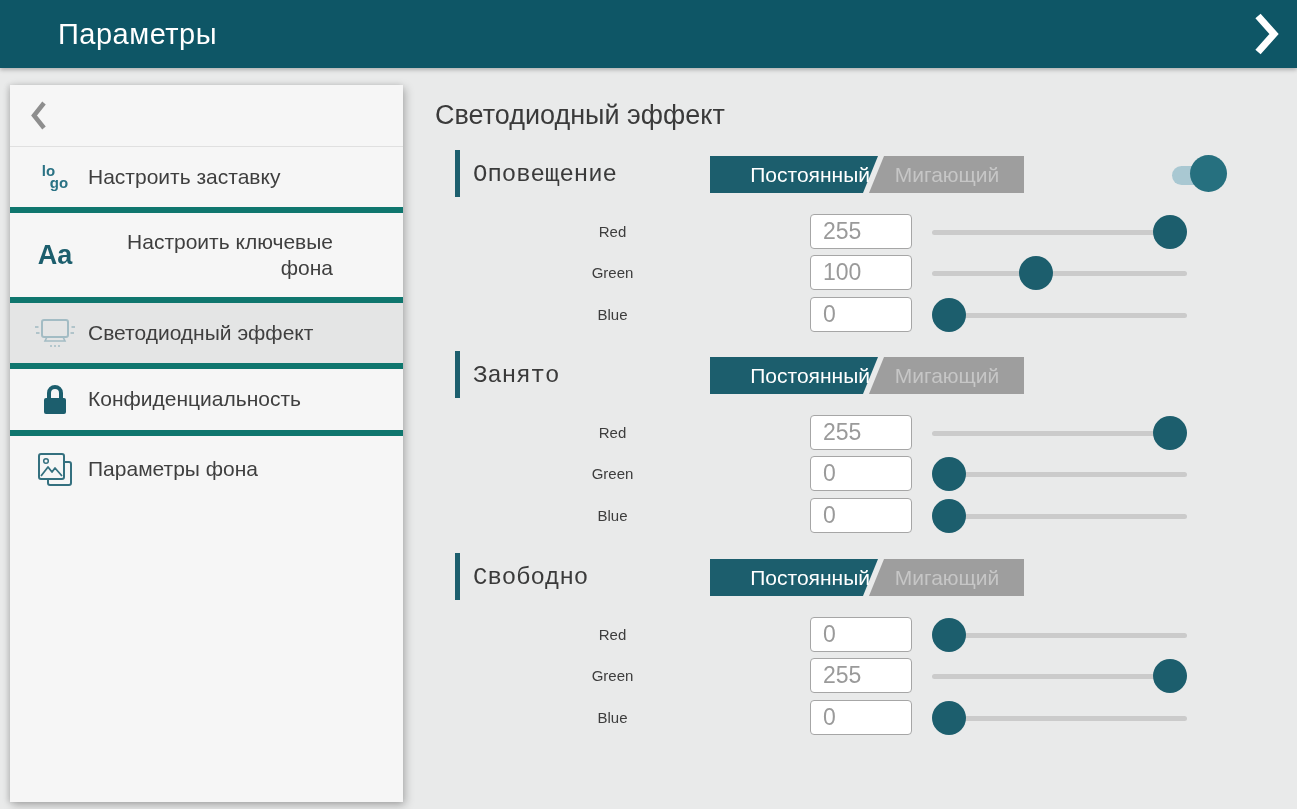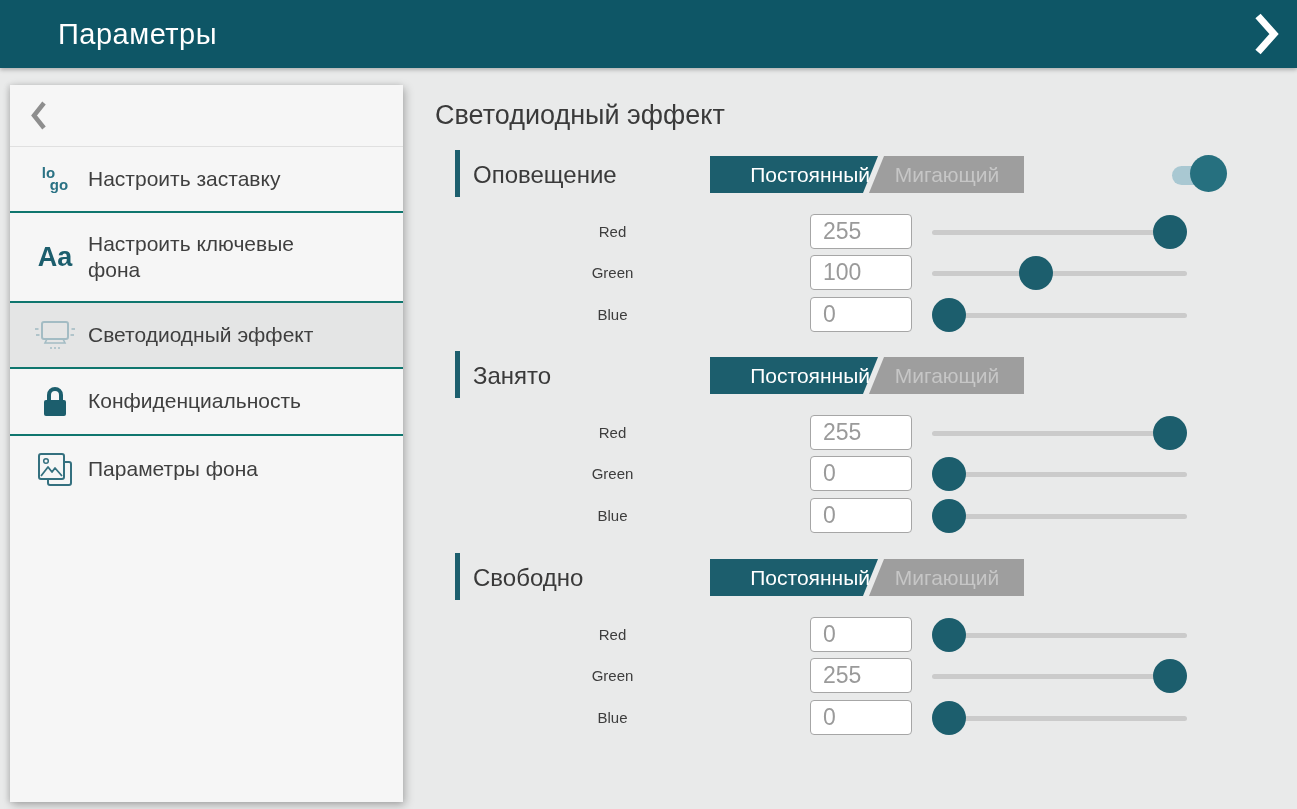--- a/index.html
+++ b/index.html
@@ -31,21 +31,21 @@
     background:var(--panel_bg,#f6f6f6);
     box-shadow:2px 3px 9px rgba(0,0,0,.28), -2px 0 5px rgba(0,0,0,.10);
     z-index:4;
   }
   .back-row {
     height:62px; display:flex; align-items:center; padding-left:20px;
     border-bottom:1px solid #e0e0e0; cursor:pointer;
   }
   .nav-item {
     position:relative; display:flex; align-items:center;
-    padding-left:78px; border-bottom:2px solid #0f766e; cursor:pointer;
+    padding-left:78px; border-bottom:6px solid #0f766e; cursor:pointer;
   }
   .nav-item.selected { background:var(--selected_item_bg,#e4e5e5); }
   .nav-icon-box {
     position:absolute; left:20px; top:0; bottom:0; width:50px;
     display:flex; align-items:center; justify-content:center;
   }
   .nav-label { font-size:21px; color:#3f3f3f; line-height:1.25; max-width:245px; }
   .logo-icon { color:#2a7284; font-size:15px; font-weight:600; line-height:12px; }
   .logo-icon .lo { display:block; }
   .logo-icon .go { display:block; margin-left:8px; }
@@ -57,21 +57,21 @@
     font-size:27px; color:#3a3a3a;
   }
   .section { position:absolute; left:435px; width:862px; height:200px; }
   .sec-1 { top:152px; } .sec-2 { top:353px; } .sec-3 { top:555px; }
   .accent-bar {
     position:absolute; left:20px; top:-2px; width:5px; height:47px;
     background:var(--accent,#1c5e6d);
   }
   .section-name {
     position:absolute; left:38px; top:2px;
-    font-size:24px; line-height:41px; color:#3a3a3a;
+    font-size:24px; line-height:41px; color:#3a3a3a;font-family:Liberation Mono, monospace;
   }
   
   .mode-toggle { position:absolute; left:275px; top:4px; width:314px; height:37px; }
   .mode-seg { position:absolute; top:0; bottom:0; cursor:pointer; }
   .mode-active {
     left:0; width:168px;
     background:var(--accent,#1c5e6d);
     clip-path:polygon(0 0, 168px 0, 153px 100%, 0 100%);
     width:168px;
   }
@@ -148,21 +148,21 @@
     <div class="nav-item" style="height:66px;">
       <div class="nav-icon-box">
         <div class="logo-icon">
           <span class="lo">lo</span>
           <span class="go">go</span>
         </div>
       </div>
       <div class="nav-label">Настроить заставку</div>
     </div>
 
-    <div class="nav-item" style="height:90px;">
+    <div class="nav-item" style="height:90px;text-align:right;">
       <div class="nav-icon-box">
         <span class="aa-icon">Aa</span>
       </div>
       <div class="nav-label">Настроить ключевые фона</div>
     </div>
 
     <div class="nav-item selected" style="height:66px;">
       <div class="nav-icon-box">
         <svg width="46" height="38" viewBox="0 0 46 38">
           <rect x="10" y="6" width="26" height="17" rx="2" fill="none" stroke="#a3bcc4" stroke-width="2"></rect>

